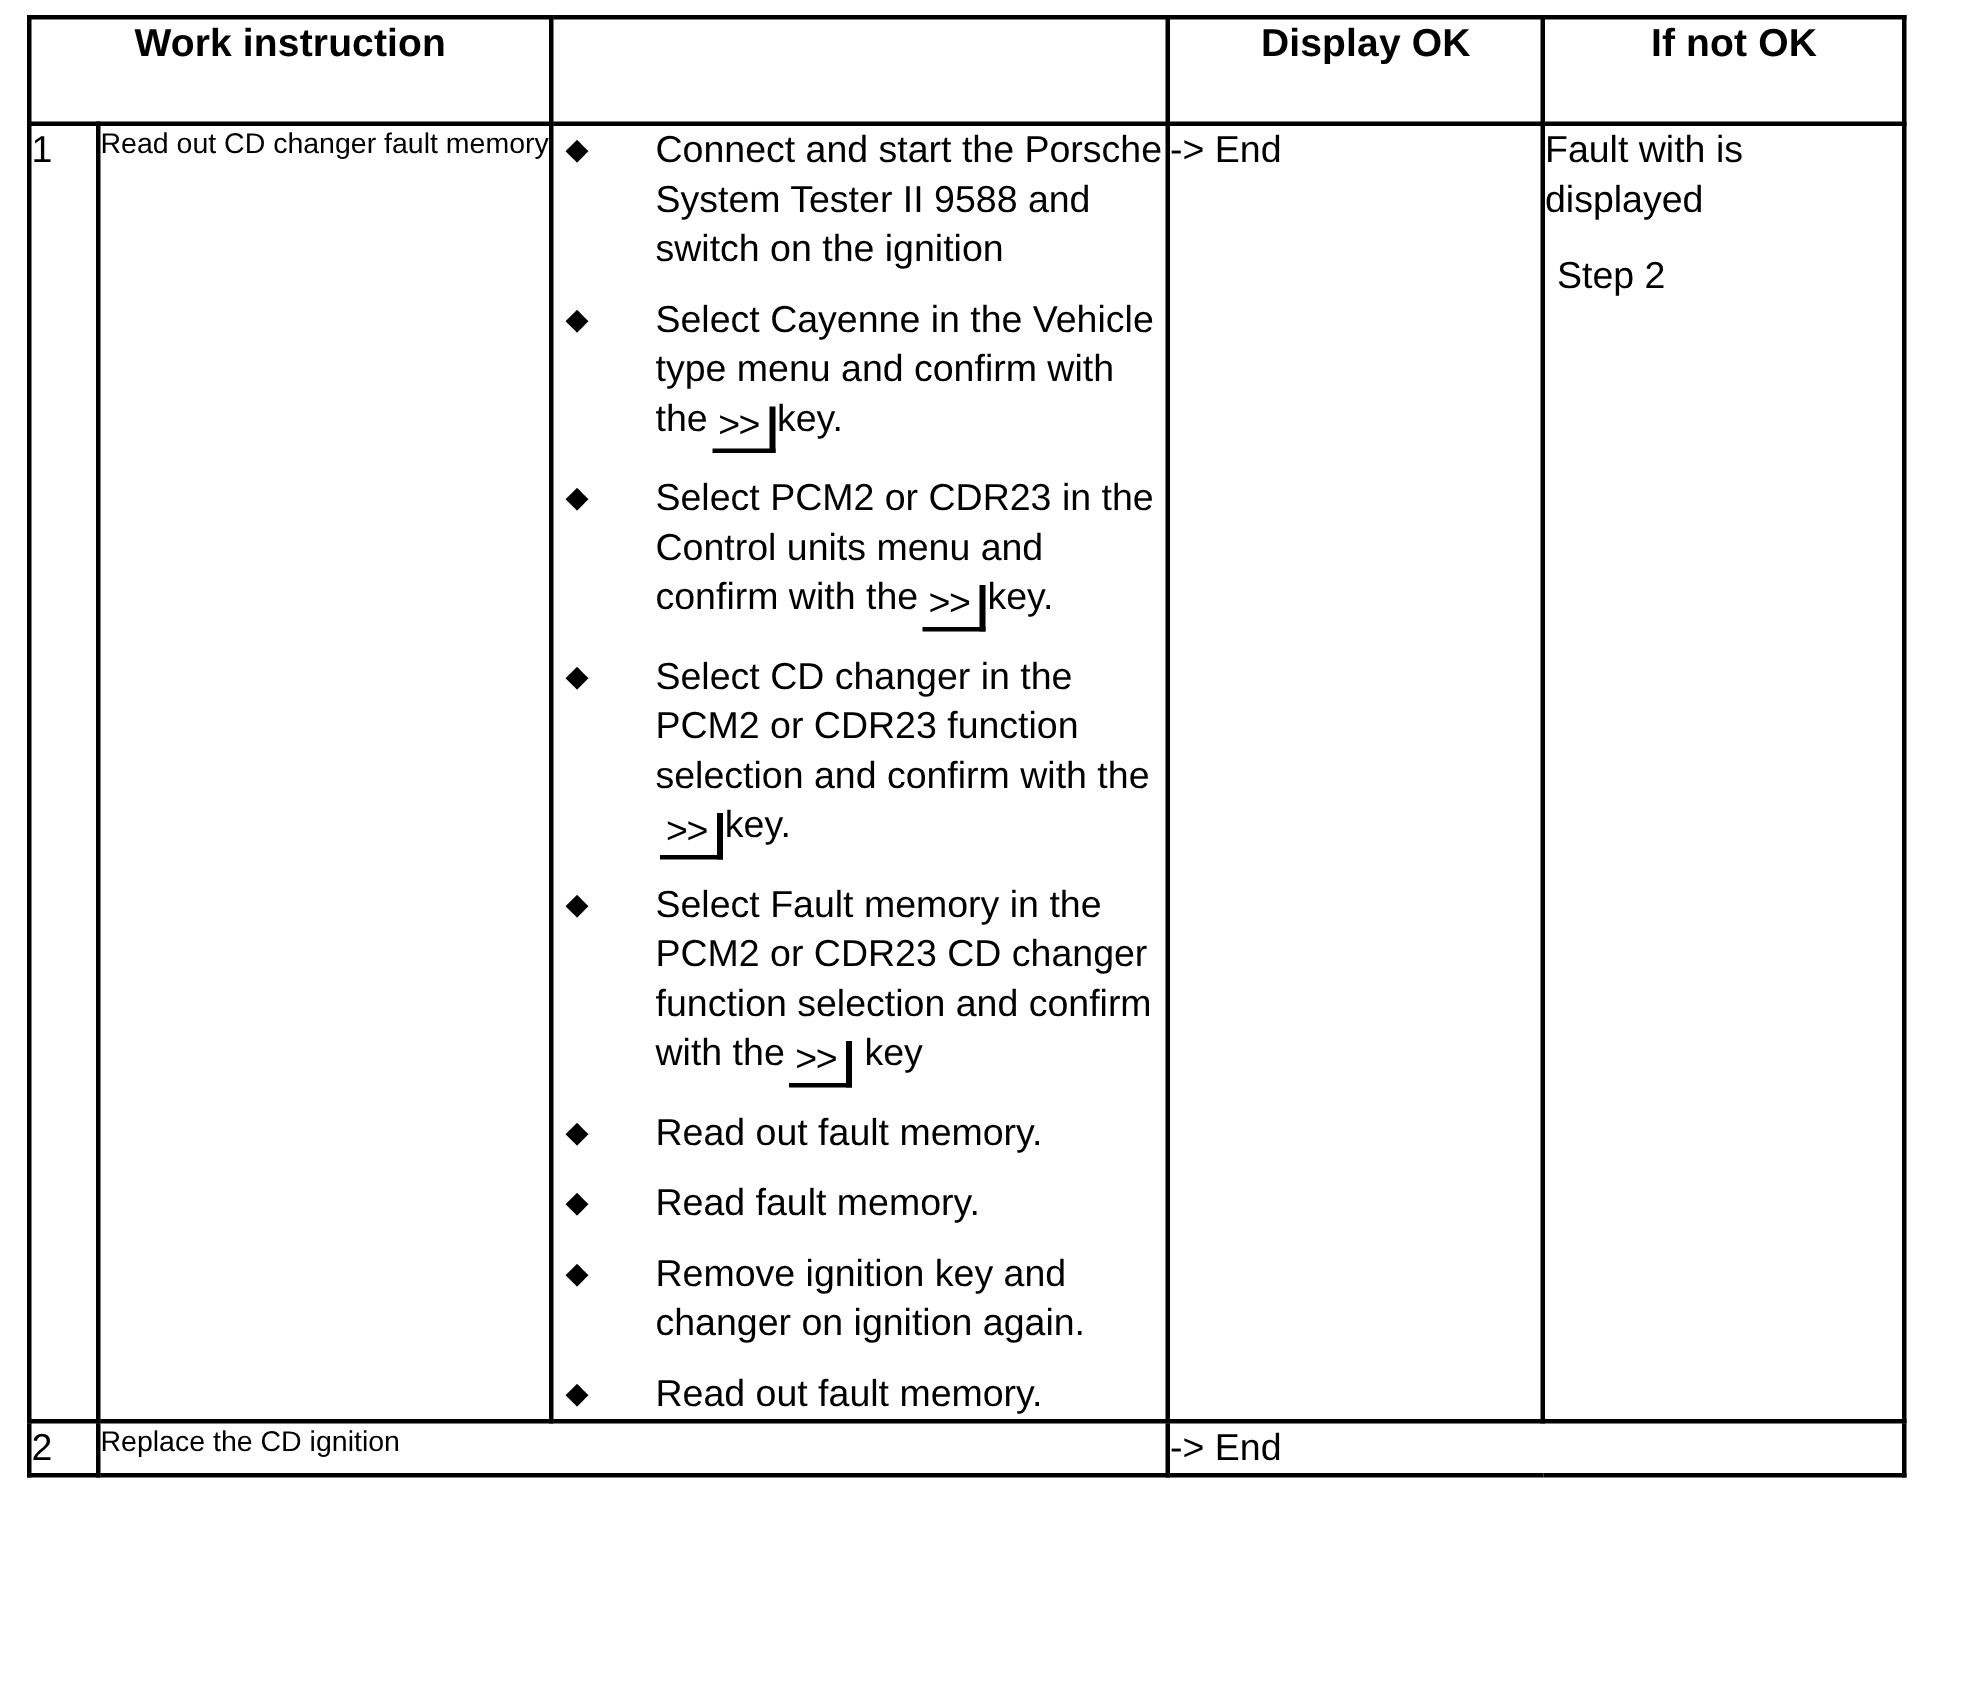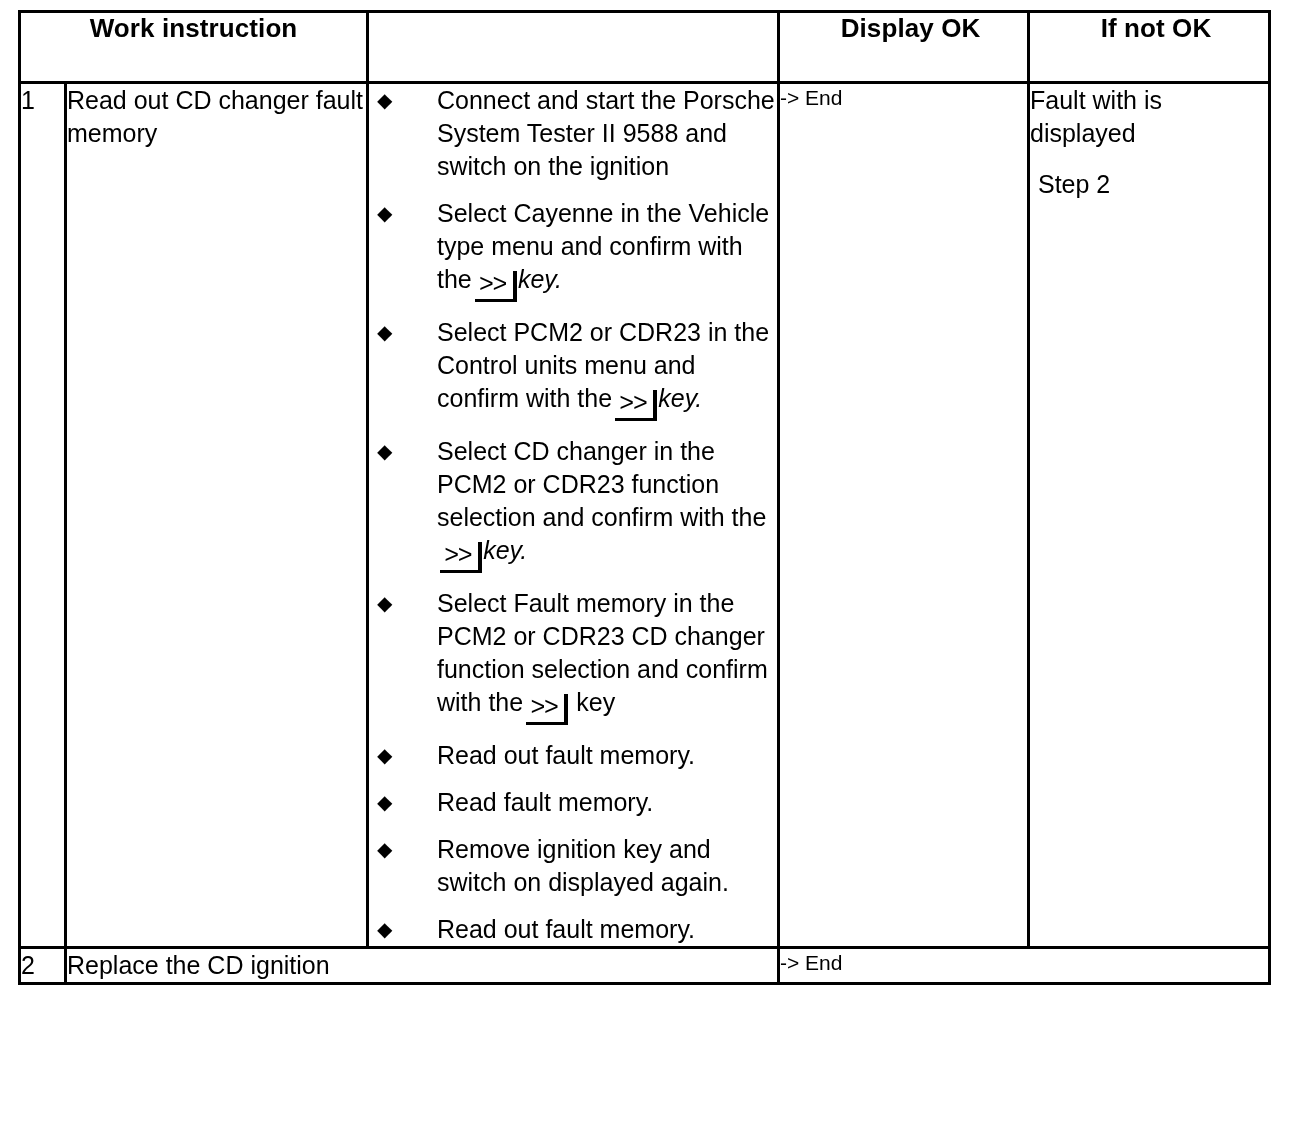--- a/index.html
+++ b/index.html
@@ -57,29 +57,29 @@
   }
   .hdr-cell.pad-sm { padding-left: 14px; }
 
   
   .num-cell {
     font-size: 25px;
     padding: 14px 0 0 10px;
     line-height: 1.3;
   }
   .task-cell {
-    font-size: 25px;
+    font-size: 19px;
     line-height: 1.32;
     padding: 14px 10px 10px 18px;
   }
   .detail-cell {
     padding: 14px 6px 18px 8px;
   }
   .ok-cell {
-    font-size: 21px;
+    font-size: 25px;
     line-height: 1.32;
     padding: 14px 10px 10px 14px;
   }
   .notok-cell {
     font-size: 25px;
     line-height: 1.32;
     padding: 14px 10px 10px 14px;
   }
 
   
@@ -113,21 +113,21 @@
     padding: 0 7px 3px 4px;
     margin: 0 1px 0 3px;
     border-bottom: 3px solid #000000;
     border-right: 4px solid #000000;
     vertical-align: -4px;
     letter-spacing: -1px;
   }
 
   .indent-step { padding-left: 8px; display: block; margin-top: 18px; }
 
-  .nowrap { white-space: nowrap; font-style: italic; }
+  .nowrap { white-space: nowrap; }
 </style>
 </head>
 <body>
 
 <div class="page">
 
   <table class="wi-table">
     <colgroup>
       <col class="col-num">
       <col class="col-task">
@@ -178,21 +178,21 @@
 
             <li>
               <span class="bullet-mark">◆</span><span>Read out fault memory.</span>
             </li>
 
             <li>
               <span class="bullet-mark">◆</span><span>Read fault memory.</span>
             </li>
 
             <li>
-              <span class="bullet-mark">◆</span><span>Remove ignition key and switch on displayed again.</span>
+              <span class="bullet-mark">◆</span><span>Remove ignition key and changer on ignition again.</span>
             </li>
 
             <li>
               <span class="bullet-mark">◆</span><span>Read out fault memory.</span>
             </li>
 
           </ul>
         </td>
 
         <td class="ok-cell">-&gt; End</td>

